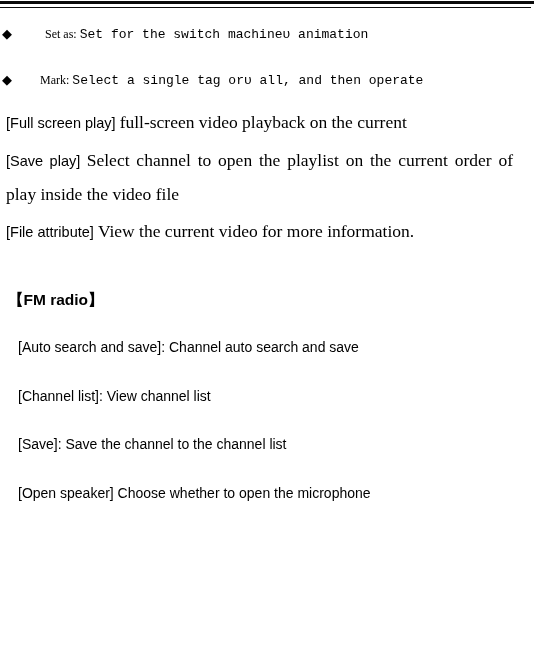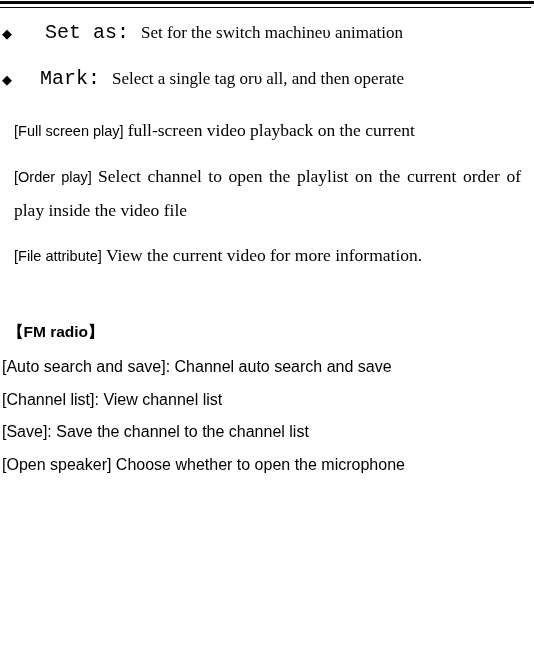--- a/index.html
+++ b/index.html
@@ -62,38 +62,38 @@
   .bullet-line .diamond {
     display: inline-block;
     width: 14px;
     font-family: "DejaVu Sans", sans-serif;
     font-size: 13px;
     line-height: 46px;
     vertical-align: baseline;
     color: #000;
   }
   .bullet-line .lead {
-    font-family: Liberation Mono, monospace;
-    font-size: 20px;
+    font-family: Liberation Serif, serif;
+    font-size: 12px;
   }
   .bullet-line .rest {
-    font-family: Liberation Serif, serif;
-    font-size: 17px;
+    font-family: Liberation Mono, monospace;
+    font-size: 13px;
   }
   .bullet-line.first .lead { padding-left: 29px; }
   .bullet-line.second .lead { padding-left: 24px; }
 
   
   .para {
     font-family: "Liberation Serif", serif;
     font-size: 17.5px;
     line-height: 33px;
     text-align: justify;
     text-justify: inter-word;
-    margin: 12px;
+    margin: 4px;
     width: 507px;
   }
   .para .tag {
     font-family: "Liberation Sans", sans-serif;
     font-size: 14.5px;
   }
   .para.last-left {
     text-align-last: left;
   }
 
@@ -106,23 +106,23 @@
     font-size: 15.5px;
     font-weight: bold;
     line-height: 30px;
     margin: 4px;
     padding-left: 2px;
     letter-spacing: 0px;
     white-space: nowrap;
   }
   .fm-line {
     font-family: "Liberation Sans", sans-serif;
-    font-size: 16px;
+    font-size: 14px;
     line-height: 32.5px;
-    margin: 0;
+    margin: 16px;
     white-space: nowrap;
   }
   .fm-line.justified {
     white-space: normal;
     text-align: justify;
     text-align-last: justify;
     width: 507px;
   }
 
   
@@ -153,21 +153,21 @@
 
   <div class="bullet-line second">
     <span class="diamond">◆</span><span class="lead">Mark: </span><span class="rest">Select a single tag orυ all, and then operate</span>
   </div>
 
   <p class="para last-left">
     <span class="tag">[Full screen play] </span><span>full-screen video playback on the current</span>
   </p>
 
   <p class="para last-left">
-    <span class="tag">[Order play] </span><span>Select channel to open the playlist on the current order of play inside the video file</span>
+    <span class="tag">[Save play] </span><span>Select channel to open the playlist on the current order of play inside the video file</span>
   </p>
 
 
   <p class="para last-left">
     <span class="tag">[File attribute] </span><span>View the current video for more information.</span>
   </p>
 
   <div class="block-gap"></div>
 
   <div class="fm-heading">【FM radio】</div>

